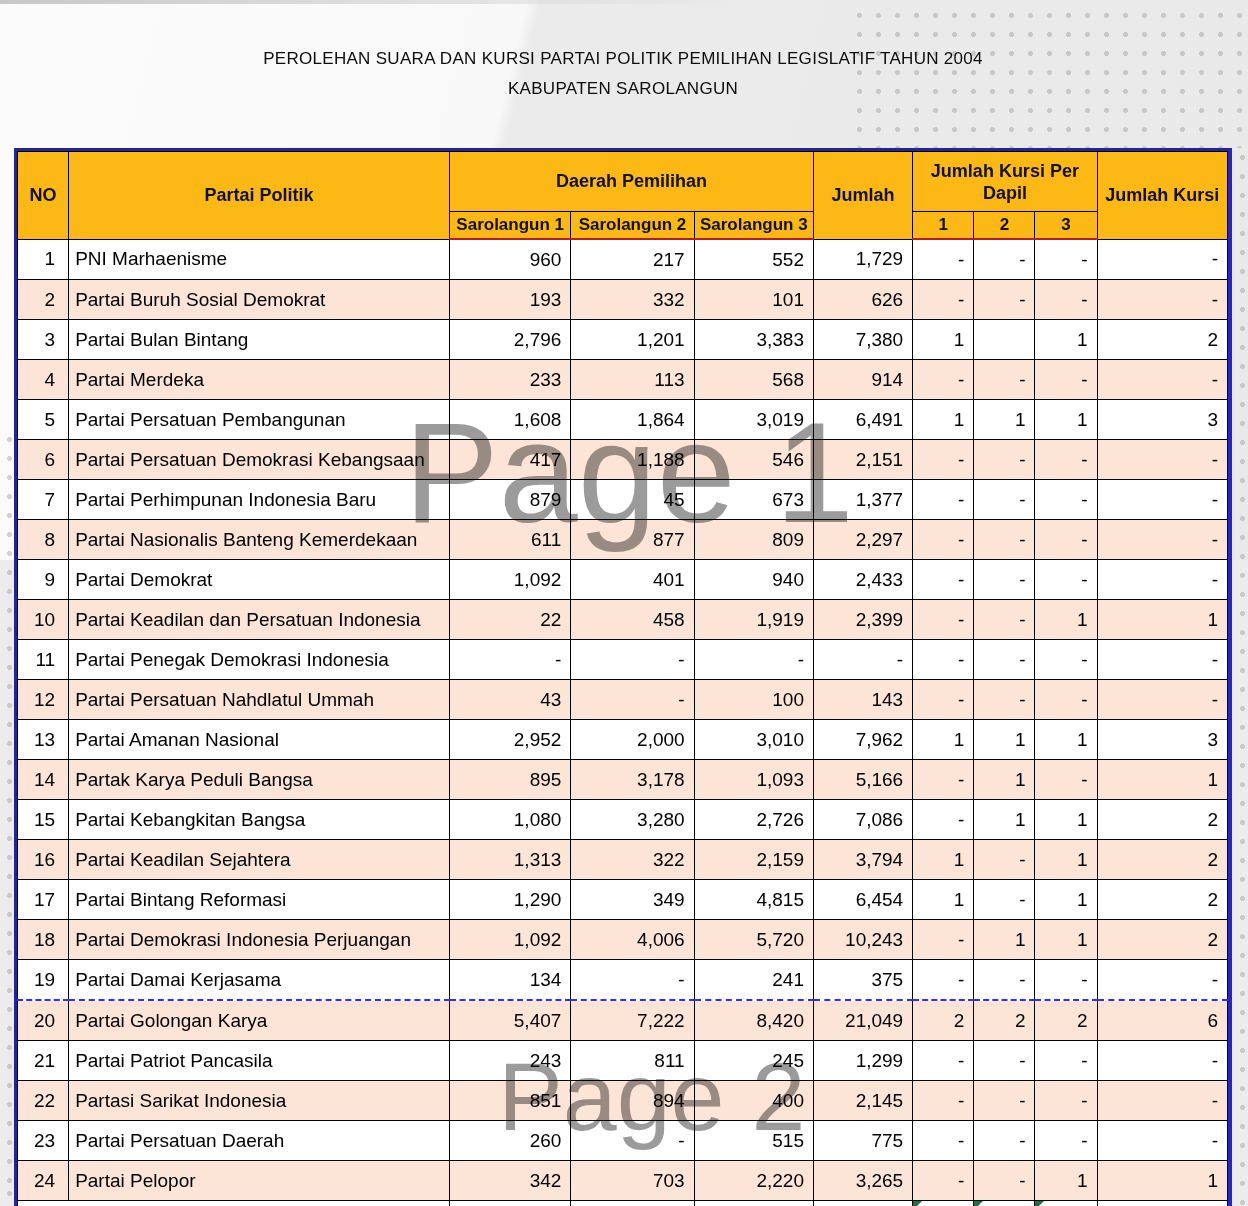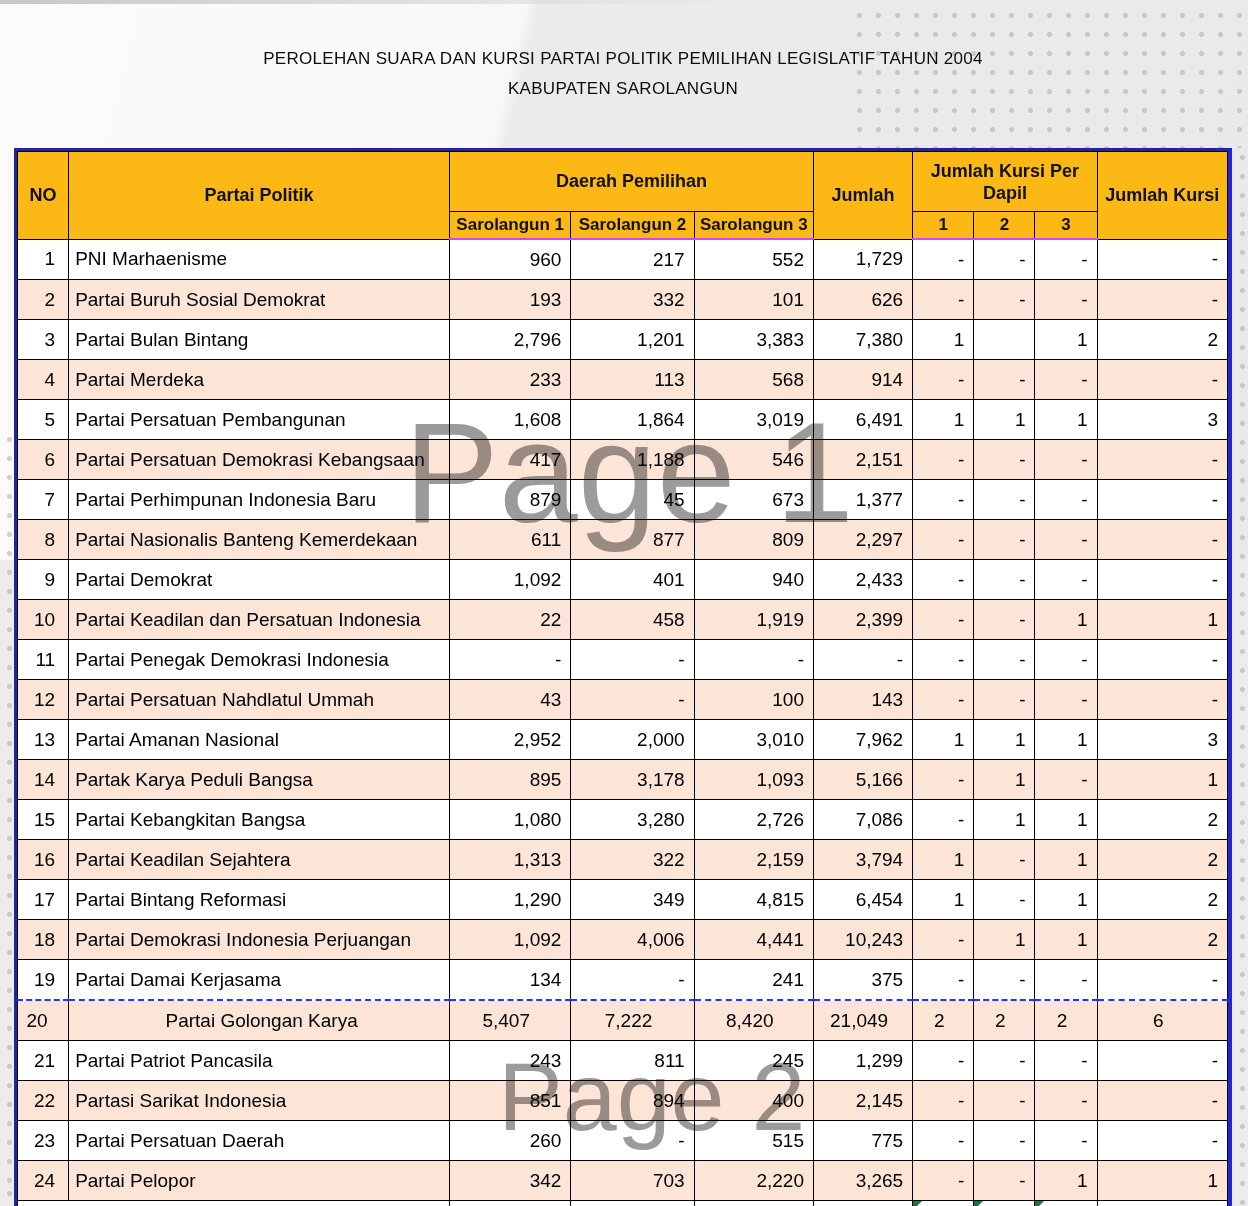--- a/index.html
+++ b/index.html
@@ -52,24 +52,24 @@
   }
   table{border-collapse:collapse;table-layout:fixed;width:1211px;}
   td,th{border:1px solid #000;overflow:hidden;white-space:nowrap;}
   thead th{
     background:var(--header-bg,#FCB815);
     font-weight:bold;font-size:18px;color:#111;
     text-align:center;vertical-align:middle;
   }
   tr.hrow1 th{height:57px;}
   tr.hrow2 th{height:24px;font-size:17px;}
-  thead tr.hrow2 th{border-bottom:2px solid #d946ef;margin-top:28px;}
+  thead tr.hrow2 th{border-bottom:2px solid #b91c1c;margin-top:28px;}
   tbody td{height:37px;font-size:19px;vertical-align:middle;}
   tbody tr:nth-child(even) td{background:var(--row-alt-bg,#FCE4D6);}
-  tbody tr.page-break td{border-top:2px dashed var(--page-break-blue,#2E2EFF);text-align:center;}
+  tbody tr.page-break td{border-top:2px dashed var(--page-break-blue,#2E2EFF);}
   tfoot td{height:39px;font-size:19px;font-weight:bold;background:#fff;vertical-align:middle;}
   .c0{text-align:right;padding-right:13px;}
   .c1{text-align:left;padding-left:6px;}
   .c2,.c3,.c4,.c5{text-align:right;padding-right:9px;}
   .c6,.c7,.c8{text-align:right;padding-right:9px;}
   .c9{text-align:right;padding-right:9px;}
   .total-label{text-align:center;font-weight:bold;}
   td.flag{position:relative;}
   td.flag::before{
     content:"";position:absolute;left:0;top:0;width:0;height:0;
@@ -336,21 +336,21 @@
           <td class="c6">1</td>
           <td class="c7">-</td>
           <td class="c8">1</td>
           <td class="c9">2</td>
         </tr>
         <tr>
           <td class="c0">18</td>
           <td class="c1">Partai Demokrasi Indonesia Perjuangan</td>
           <td class="c2">1,092</td>
           <td class="c3">4,006</td>
-          <td class="c4">4,441</td>
+          <td class="c4">5,720</td>
           <td class="c5">10,243</td>
           <td class="c6">-</td>
           <td class="c7">1</td>
           <td class="c8">1</td>
           <td class="c9">2</td>
         </tr>
         <tr>
           <td class="c0">19</td>
           <td class="c1">Partai Damai Kerjasama</td>
           <td class="c2">134</td>

